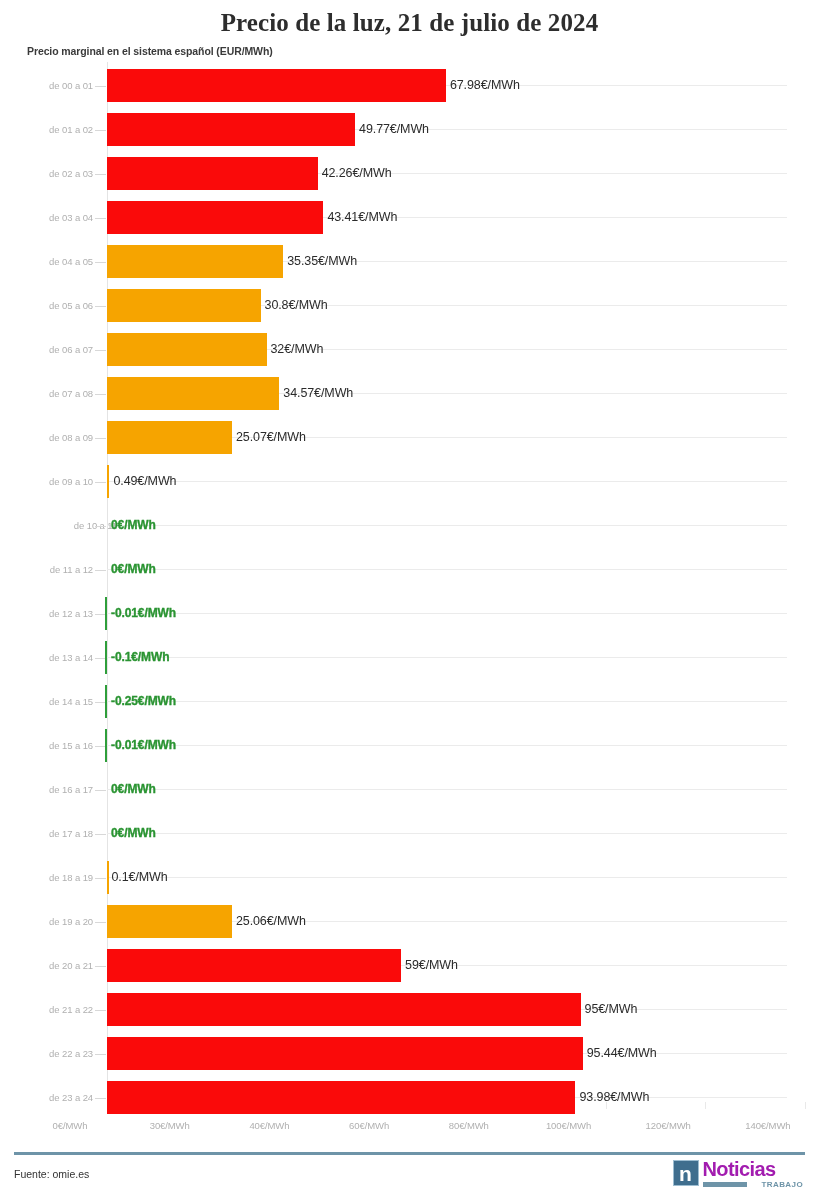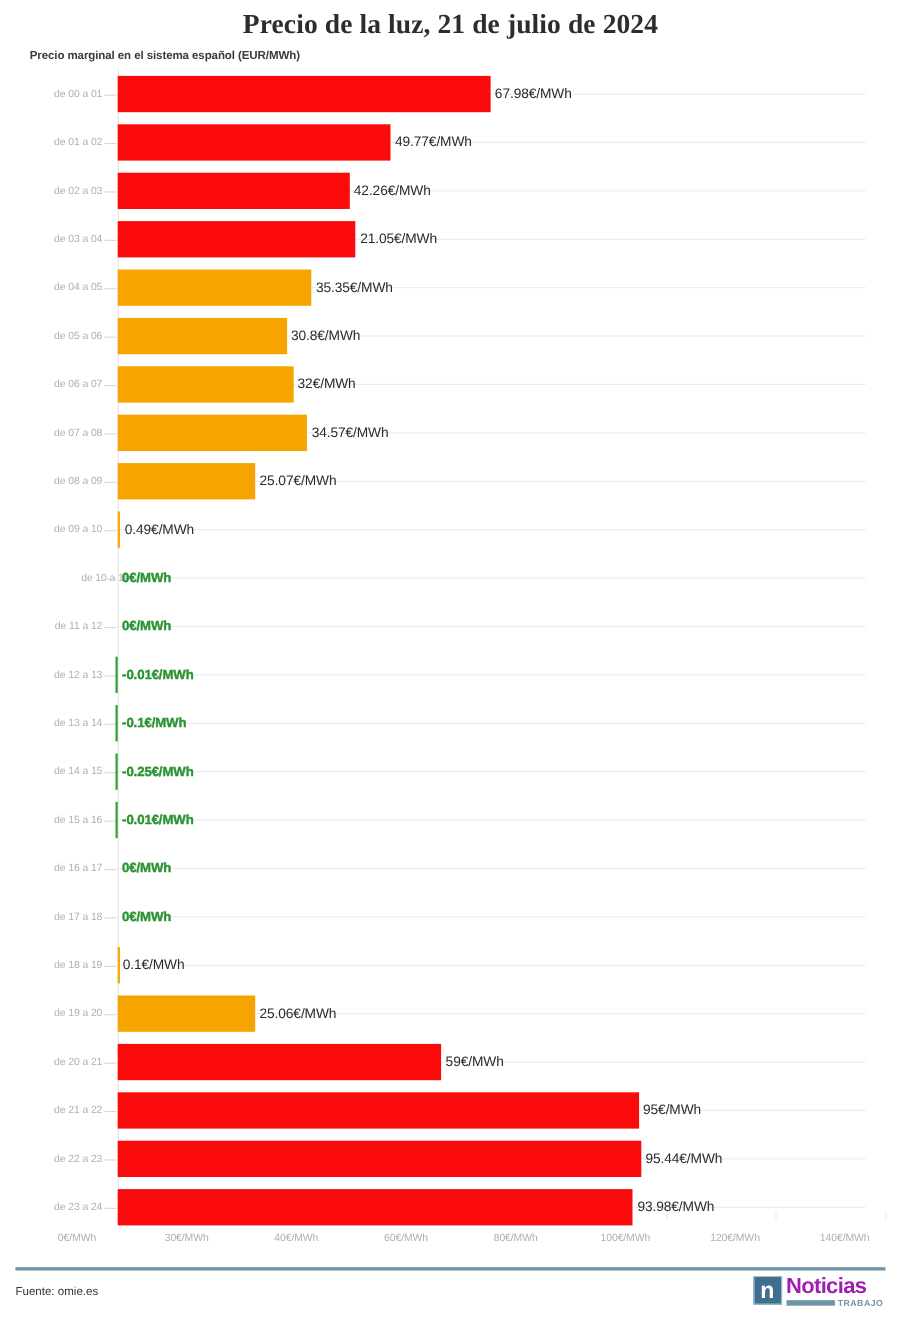--- a/index.html
+++ b/index.html
@@ -187,20 +187,21 @@
     font-size: 20px;
     font-weight: bold;
     color: #a21caf;
     line-height: 19px;
     letter-spacing: -0.6px;
   }
   .logo-sub-wrap {
     display: flex;
     align-items: center;
     margin-top: 1px;
+    gap: 12px;
   }
   .logo-bar {
     width: 44px;
     height: 5px;
     background: #6e94a8;
     margin-right: 3px;
   }
   .logo-sub {
     font-size: 8px;
     font-weight: bold;
@@ -242,21 +243,21 @@
       <div class="cat-label">de 02 a 03</div>
       <div class="tickdash"></div>
       <div class="bar red" style="left: 70px; width: 210.666px;"></div>
       <div class="val-label" style="left: 284.666px;">42.26€/MWh</div>
     </div>
     <div class="gridline" style="top: 155px;"></div>
     <div class="row" style="top: 134px;">
       <div class="cat-label">de 03 a 04</div>
       <div class="tickdash"></div>
       <div class="bar red" style="left: 70px; width: 216.399px;"></div>
-      <div class="val-label" style="left: 290.399px;">21.05€/MWh</div>
+      <div class="val-label" style="left: 290.399px;">43.41€/MWh</div>
     </div>
     <div class="gridline" style="top: 199px;"></div>
     <div class="row" style="top: 178px;">
       <div class="cat-label">de 04 a 05</div>
       <div class="tickdash"></div>
       <div class="bar orange" style="left: 70px; width: 176.22px;"></div>
       <div class="val-label" style="left: 250.22px;">35.35€/MWh</div>
     </div>
     <div class="gridline" style="top: 243px;"></div>
     <div class="row" style="top: 222px;">

